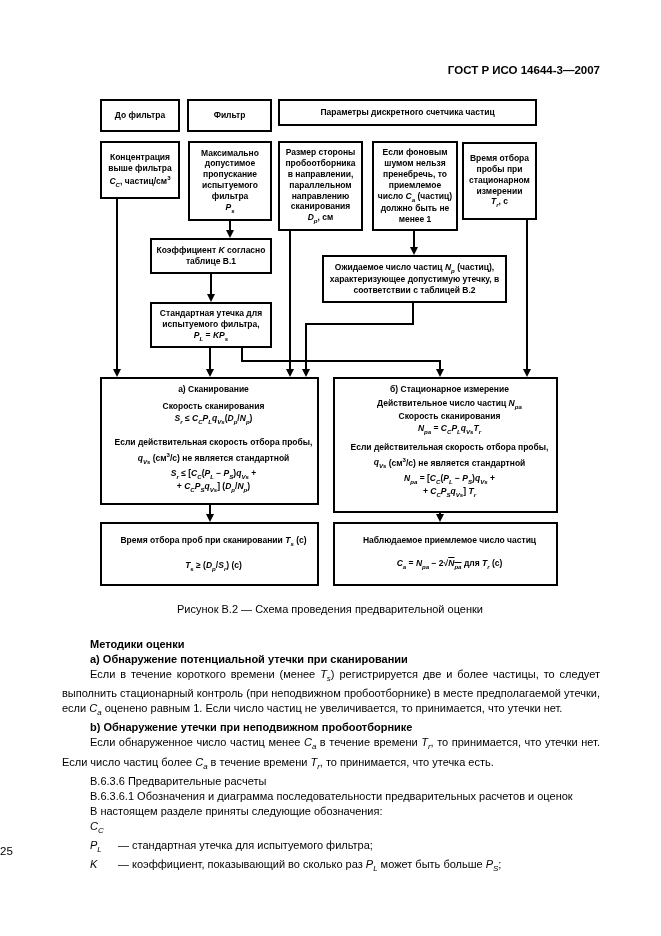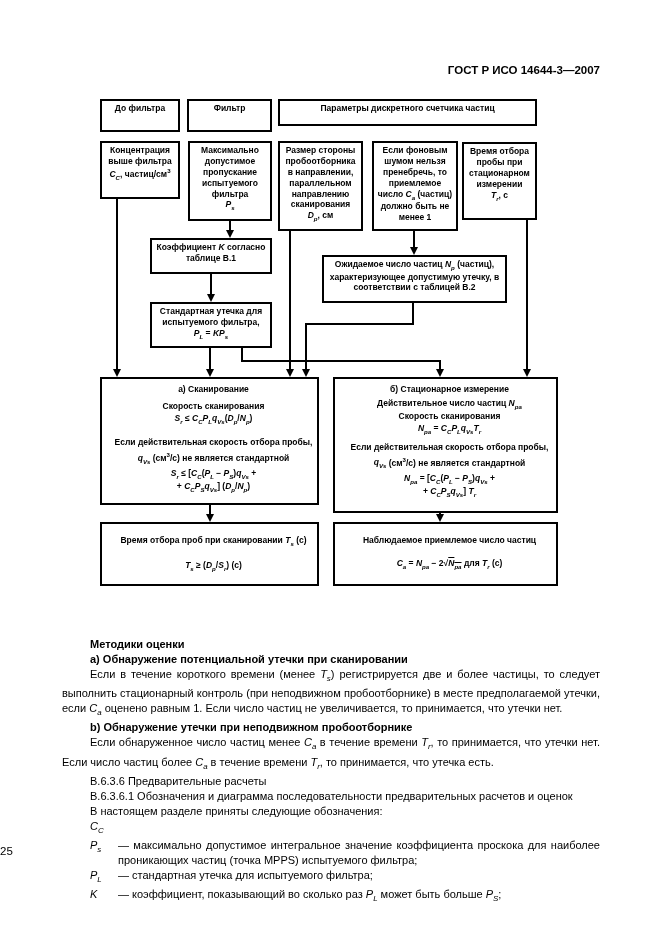--- a/index.html
+++ b/index.html
@@ -2,21 +2,21 @@
 <html><head>
 <meta charset="utf-8">
 <style>
   html,body{margin:0;padding:0;background:#e8e8e8;}
   .page{position:relative;width:661px;height:936px;background:#ffffff;
         font-family:"Liberation Sans",sans-serif;color:#000;overflow:hidden;}
   .doc-header{position:absolute;top:64px;left:0;right:61px;text-align:right;
               font-size:11.5px;font-weight:bold;}
   
   .fc-box{position:absolute;box-sizing:border-box;border:2px solid #000;
-          display:flex;flex-direction:column;align-items:center;
+          display:flex;flex-direction:column;align-items:center;justify-content:center;
           text-align:center;font-weight:bold;font-size:8.5px;line-height:1.28;
           padding:2px 3px;background:#fff;}
   .fc-box.stack{justify-content:flex-start;padding-top:5px;padding-left:11px;}
   .m1{margin-top:1px}.m3{margin-top:3px}.m6{margin-top:6px}.m12{margin-top:12px}
   sub{font-size:0.72em;}
   sup{font-size:0.72em;}
   .ovl{text-decoration:overline;}
   svg.connectors{position:absolute;top:0;left:0;pointer-events:none;}
   .caption{position:absolute;top:603px;left:60px;width:540px;text-align:center;font-size:11px;}
   
@@ -115,36 +115,33 @@
 
   <div class="fc-box stack" style="left:100px;top:522px;width:219px;height:64px">
     <div class="m6">Время отбора проб при сканировании <i>T<sub>s</sub></i> (с)</div>
     <div class="m12"><i>T<sub>s</sub></i> ≥ (<i>D<sub>p</sub></i>/<i>S<sub>r</sub></i>) (с)</div>
   </div>
   <div class="fc-box stack" style="left:333px;top:522px;width:225px;height:64px">
     <div class="m6">Наблюдаемое приемлемое число частиц</div>
     <div class="m12"><i>C<sub>a</sub></i> = <i>N<sub>pa</sub></i> − 2√<span class="ovl"><i>N<sub>pa</sub></i></span> для <i>T<sub>r</sub></i> (с)</div>
   </div>
 
+  <div class="caption">Рисунок В.2 — Схема проведения предварительной оценки</div>
 
   <div class="body-text">
     <p class="bt bold indent">Методики оценки</p>
     <p class="bt bold indent">а) Обнаружение потенциальной утечки при сканировании</p>
     <p class="bt indent justify">Если в течение короткого времени (менее <i>T<sub>s</sub></i>) регистрируется две и более частицы, то следует выполнить стационарный контроль (при неподвижном пробоотборнике) в месте предполагаемой утечки, если <i>C<sub>a</sub></i> оценено равным 1. Если число частиц не увеличивается, то принимается, что утечки нет.</p>
     <p class="bt bold indent">b) Обнаружение утечки при неподвижном пробоотборнике</p>
     <p class="bt indent justify">Если обнаруженное число частиц менее <i>C<sub>a</sub></i> в течение времени <i>T<sub>r</sub></i>, то принимается, что утечки нет. Если число частиц более <i>C<sub>a</sub></i> в течение времени <i>T<sub>r</sub></i>, то принимается, что утечка есть.</p>
     <p class="bt indent">В.6.3.6 Предварительные расчеты</p>
     <p class="bt indent">В.6.3.6.1 Обозначения и диаграмма последовательности предварительных расчетов и оценок</p>
     <p class="bt indent">В настоящем разделе приняты следующие обозначения:</p>
     <div class="def-row">
       <span class="def-term"><i>C<sub>C</sub></i></span>
-    </div>
-    <div class="def-row">
-      <span class="def-term"><i>P<sub>s</sub></i></span>
-      <span class="def-desc">— максимально допустимое интегральное значение коэффициента проскока для наиболее проникающих частиц (точка MPPS) испытуемого фильтра;</span>
     </div>
     <div class="def-row">
       <span class="def-term"><i>P<sub>L</sub></i></span>
       <span class="def-desc">— стандартная утечка для испытуемого фильтра;</span>
     </div>
     <div class="def-row">
       <span class="def-term"><i>K</i></span>
       <span class="def-desc">— коэффициент, показывающий во сколько раз <i>P<sub>L</sub></i> может быть больше <i>P<sub>S</sub></i>;</span>
     </div>
   </div>

